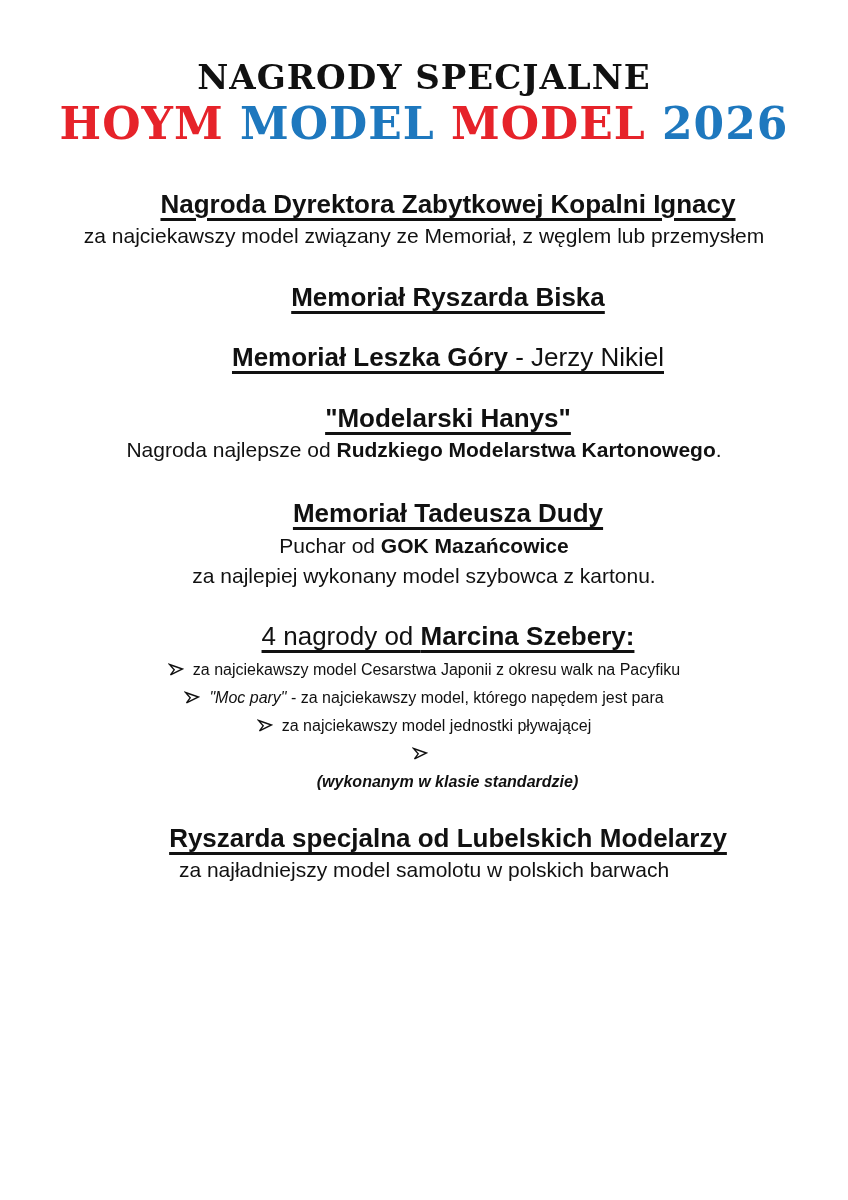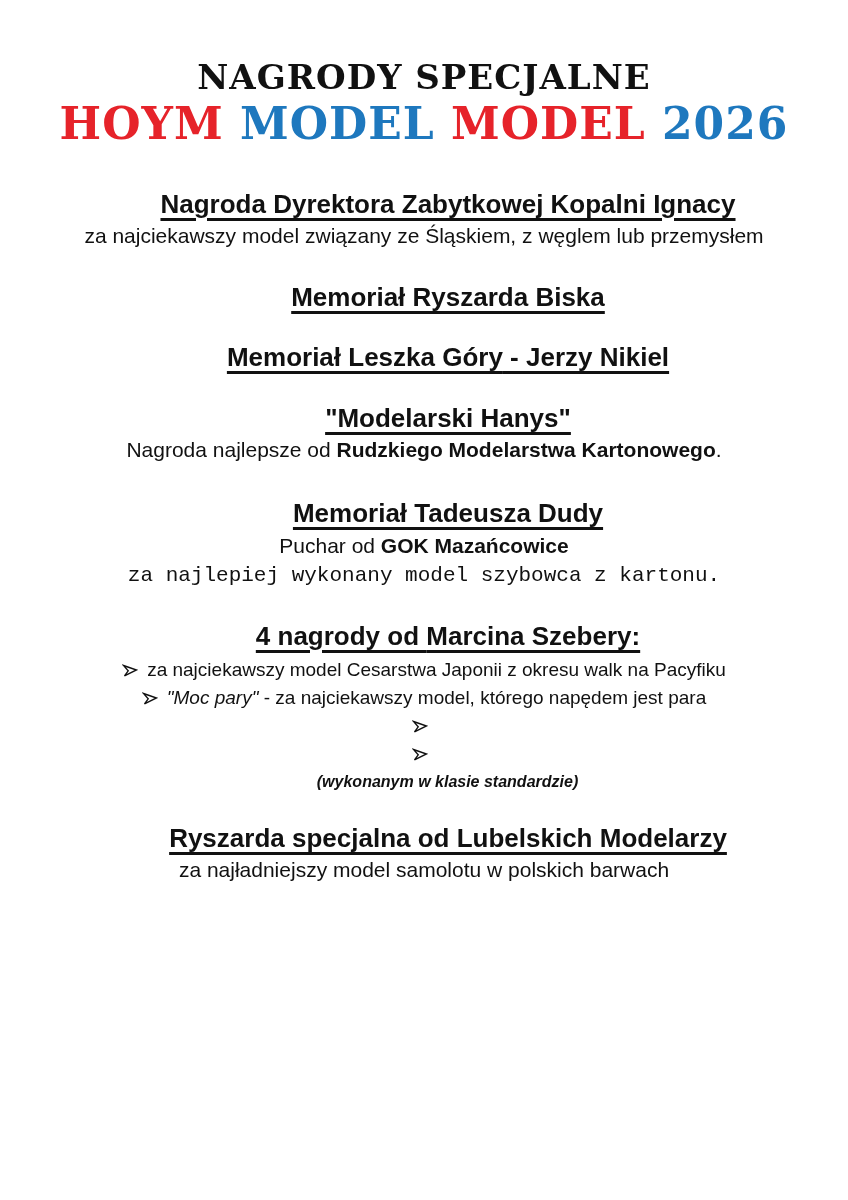--- a/index.html
+++ b/index.html
@@ -52,36 +52,36 @@
 
   .heading {
     font-size: 26px;
     font-weight: 700;
     line-height: 32px;
     text-decoration: underline;
     text-decoration-thickness: 2.5px;
     text-underline-offset: 5px;
     padding-left: 48px;
   }
-  .heading .regular { font-weight: 700; }
+  .heading .regular { font-weight: 400; }
 
   .sub {
     font-size: 21px;
     line-height: 26px;
     margin-top: 3px;
   }
   .sub b, .sub .bold { font-weight: 700; }
 
   .line2 { margin-top: 4px; }
-  .line3 { margin-top: 4px; font-family: Liberation Mono, monospace; }
+  .line3 { margin-top: 4px; }
 
   
   .bullets { margin-top: 4px; }
   .bullet {
-    font-size: 19px;
+    font-size: 16px;
     line-height: 28px;
   }
   .bullet .marker {
     display: inline-block;
     margin-right: 9px;
     transform: translateY(1px);
   }
   .bullet .italic { font-style: italic; }
 
   .note {
@@ -96,21 +96,21 @@
 </head>
 <body>
 
 <div class="page">
 
   <div class="title1">NAGRODY SPECJALNE</div>
   <div class="title2"><span class="red">HOYM </span><span class="blue">MODEL </span><span class="red">MODEL </span><span class="blue">2026</span></div>
 
   <div class="section s1">
     <div class="heading">Nagroda Dyrektora Zabytkowej Kopalni Ignacy</div>
-    <div class="sub">za najciekawszy model związany ze Śląskiem, z węglem lub przemysłem</div>
+    <div class="sub">za najciekawszy model związany ze Memoriał, z węglem lub przemysłem</div>
   </div>
 
   <div class="section s2">
     <div class="heading">Memoriał Ryszarda Biska</div>
   </div>
 
   <div class="section s3">
     <div class="heading"><span>Memoriał Leszka Góry</span><span class="regular"> - Jerzy Nikiel</span></div>
   </div>
 
@@ -129,21 +129,21 @@
     <div class="heading"><span class="regular">4 nagrody od </span><span>Marcina Szebery:</span></div>
     <div class="bullets">
       <div class="bullet"><span class="marker"><svg width="16" height="13" viewBox="0 0 16 13">
               <path d="M1.5 1.5 L14.5 6 L2.5 11.8 L6.2 6.8 Z" fill="#ffffff" stroke="#111111" stroke-width="1.4" stroke-linejoin="miter"></path>
             </svg></span><span>za najciekawszy model Cesarstwa Japonii z okresu walk na Pacyfiku</span></div>
       <div class="bullet"><span class="marker"><svg width="16" height="13" viewBox="0 0 16 13">
               <path d="M1.5 1.5 L14.5 6 L2.5 11.8 L6.2 6.8 Z" fill="#ffffff" stroke="#111111" stroke-width="1.4" stroke-linejoin="miter"></path>
             </svg></span><span class="italic">"Moc pary"</span><span> - za najciekawszy model, którego napędem jest para</span></div>
       <div class="bullet"><span class="marker"><svg width="16" height="13" viewBox="0 0 16 13">
               <path d="M1.5 1.5 L14.5 6 L2.5 11.8 L6.2 6.8 Z" fill="#ffffff" stroke="#111111" stroke-width="1.4" stroke-linejoin="miter"></path>
-            </svg></span></div>
+            </svg></span><span>za najciekawszy model jednostki pływającej</span></div>
       <div class="bullet"><span class="marker"><svg width="16" height="13" viewBox="0 0 16 13">
               <path d="M1.5 1.5 L14.5 6 L2.5 11.8 L6.2 6.8 Z" fill="#ffffff" stroke="#111111" stroke-width="1.4" stroke-linejoin="miter"></path>
             </svg></span></div>
     </div>
     <div class="note">(wykonanym w klasie standardzie)</div>
   </div>
 
   <div class="section s7">
     <div class="heading">Ryszarda specjalna od Lubelskich Modelarzy</div>
     <div class="sub">za najładniejszy model samolotu w polskich barwach</div>

